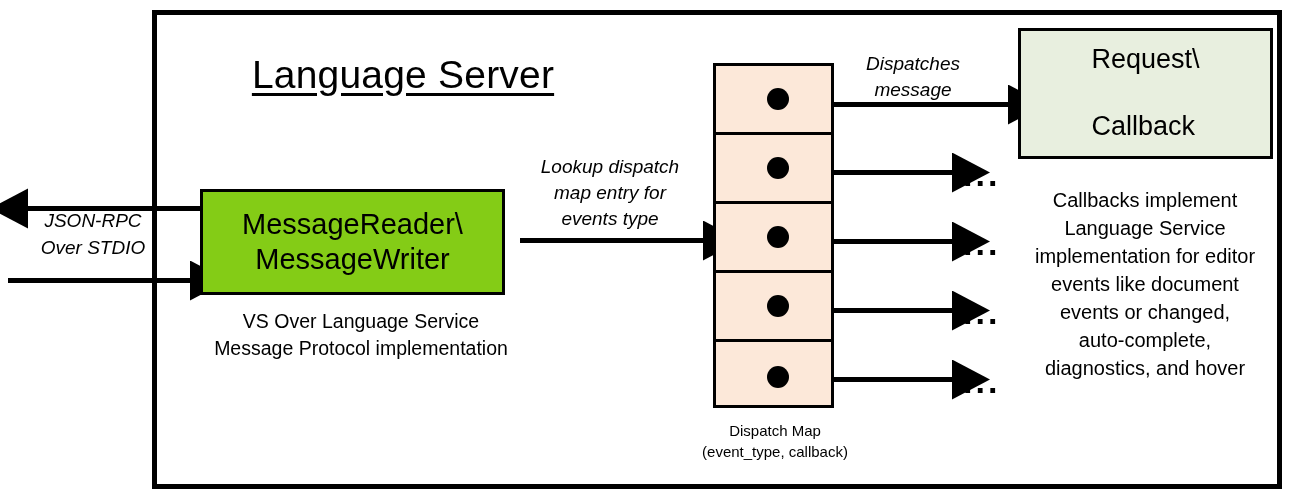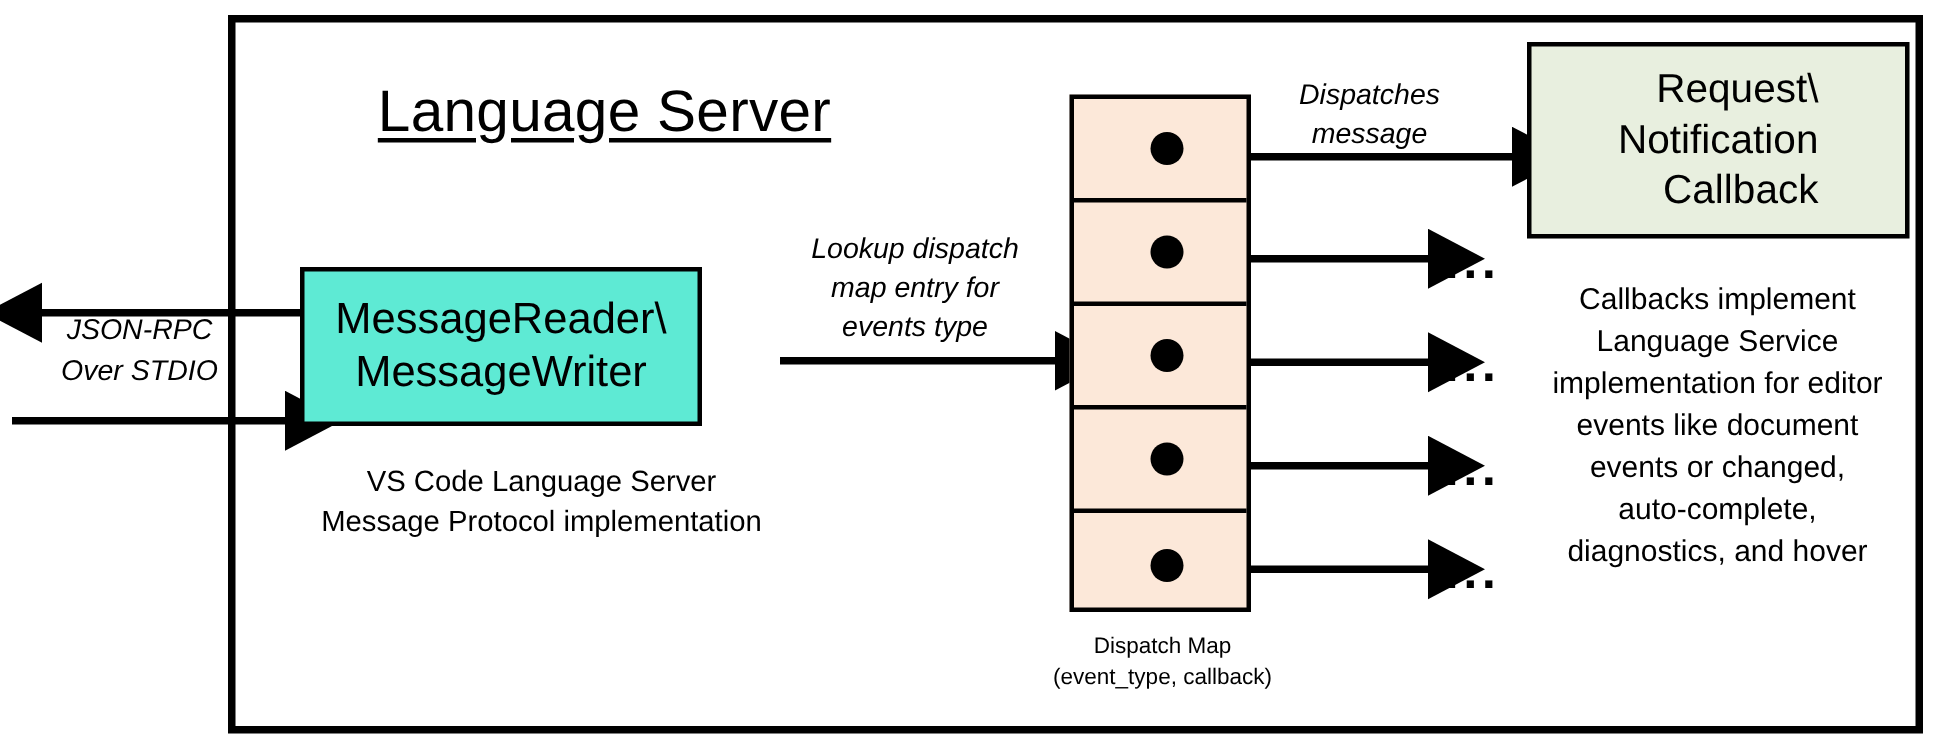--- a/index.html
+++ b/index.html
@@ -21,22 +21,22 @@
   }
   #server-title u{text-decoration:underline;text-underline-offset:5px;}
 
   
   #jsonrpc-label{
     left:18px;top:208px;width:150px;font-size:19px;line-height:1.42;
   }
 
   
   #reader-box{
-    position:absolute;left:200px;top:178px;width:268px;height:106px;
-    background:#5eead4;border:3px solid #000;box-sizing:border-box;
+    position:absolute;left:200px;top:189px;width:305px;height:106px;
+    background:#84cc16;border:3px solid #000;box-sizing:border-box;
     display:flex;align-items:center;justify-content:center;
   }
   #reader-box .label{font-size:29px;line-height:1.22;text-align:center;}
 
   #reader-caption{
     left:196px;top:308px;width:330px;font-size:19.5px;line-height:1.38;
   }
 
   
   #lookup-label{
@@ -66,21 +66,21 @@
   #dispatches-label{
     left:838px;top:18px;width:150px;font-size:19px;line-height:1.36;margin-top:33px;
   }
 
   
   #callback-box{
     position:absolute;left:1018px;top:28px;width:255px;height:131px;
     background:#E8EFDF;border:3px solid #000;box-sizing:border-box;
     display:flex;align-items:center;justify-content:center;
   }
-  #callback-box .label{font-size:27px;line-height:1.25;text-align:right;}
+  #callback-box .label{font-size:27px;line-height:1.25;text-align:left;}
 
   #callback-caption{
     left:1006px;top:186px;width:278px;font-size:20px;line-height:1.4;
   }
 
   
   .ellipsis{
     position:absolute;font-size:34px;line-height:1;letter-spacing:3px;
     color:#000;font-weight:700;
   }
@@ -116,21 +116,21 @@
     <line x1="775" y1="379.5" x2="958" y2="379.5" stroke="#000" stroke-width="5" marker-end="url(#ah)"></line>
   </svg>
 
   <div class="txt" id="server-title"><u>Language Server</u></div>
 
   <div class="txt italic" id="jsonrpc-label"><span>JSON-RPC</span><br><span>Over STDIO</span></div>
 
   <div id="reader-box">
     <div class="label"><span>MessageReader\</span><br><span>MessageWriter</span></div>
   </div>
-  <div class="txt" id="reader-caption"><span>VS Code Language Server</span><br><span>Message Protocol implementation</span></div>
+  <div class="txt" id="reader-caption"><span>VS Over Language Service</span><br><span>Message Protocol implementation</span></div>
 
   <div class="txt italic" id="lookup-label"><span>Lookup dispatch</span><br><span>map entry for</span><br><span>events type</span></div>
 
   <div id="dispatch-map">
     <div class="cell">
         <span class="dot"></span>
       </div>
     <div class="cell">
         <span class="dot"></span>
       </div>
@@ -147,18 +147,18 @@
   <div class="txt" id="dispatch-caption"><span>Dispatch Map</span><br><span>(event_type, callback)</span></div>
 
   <div class="txt italic" id="dispatches-label"><span>Dispatches</span><br><span>message</span></div>
 
   <div class="ellipsis" style="left:963px;top:157px;">...</div>
   <div class="ellipsis" style="left:963px;top:226px;">...</div>
   <div class="ellipsis" style="left:963px;top:295px;">...</div>
   <div class="ellipsis" style="left:963px;top:364px;">...</div>
 
   <div id="callback-box">
-    <div class="label"><span>Request\</span><br><span>Notification</span><br><span>Callback</span></div>
+    <div class="label"><span>Request\</span><br><br><span>Callback</span></div>
   </div>
 
   <div class="txt" id="callback-caption"><span>Callbacks implement</span><br><span>Language Service</span><br><span>implementation for editor</span><br><span>events like document</span><br><span>events or changed,</span><br><span>auto-complete,</span><br><span>diagnostics, and hover</span></div>
 
 </div>
 
 </body></html>

